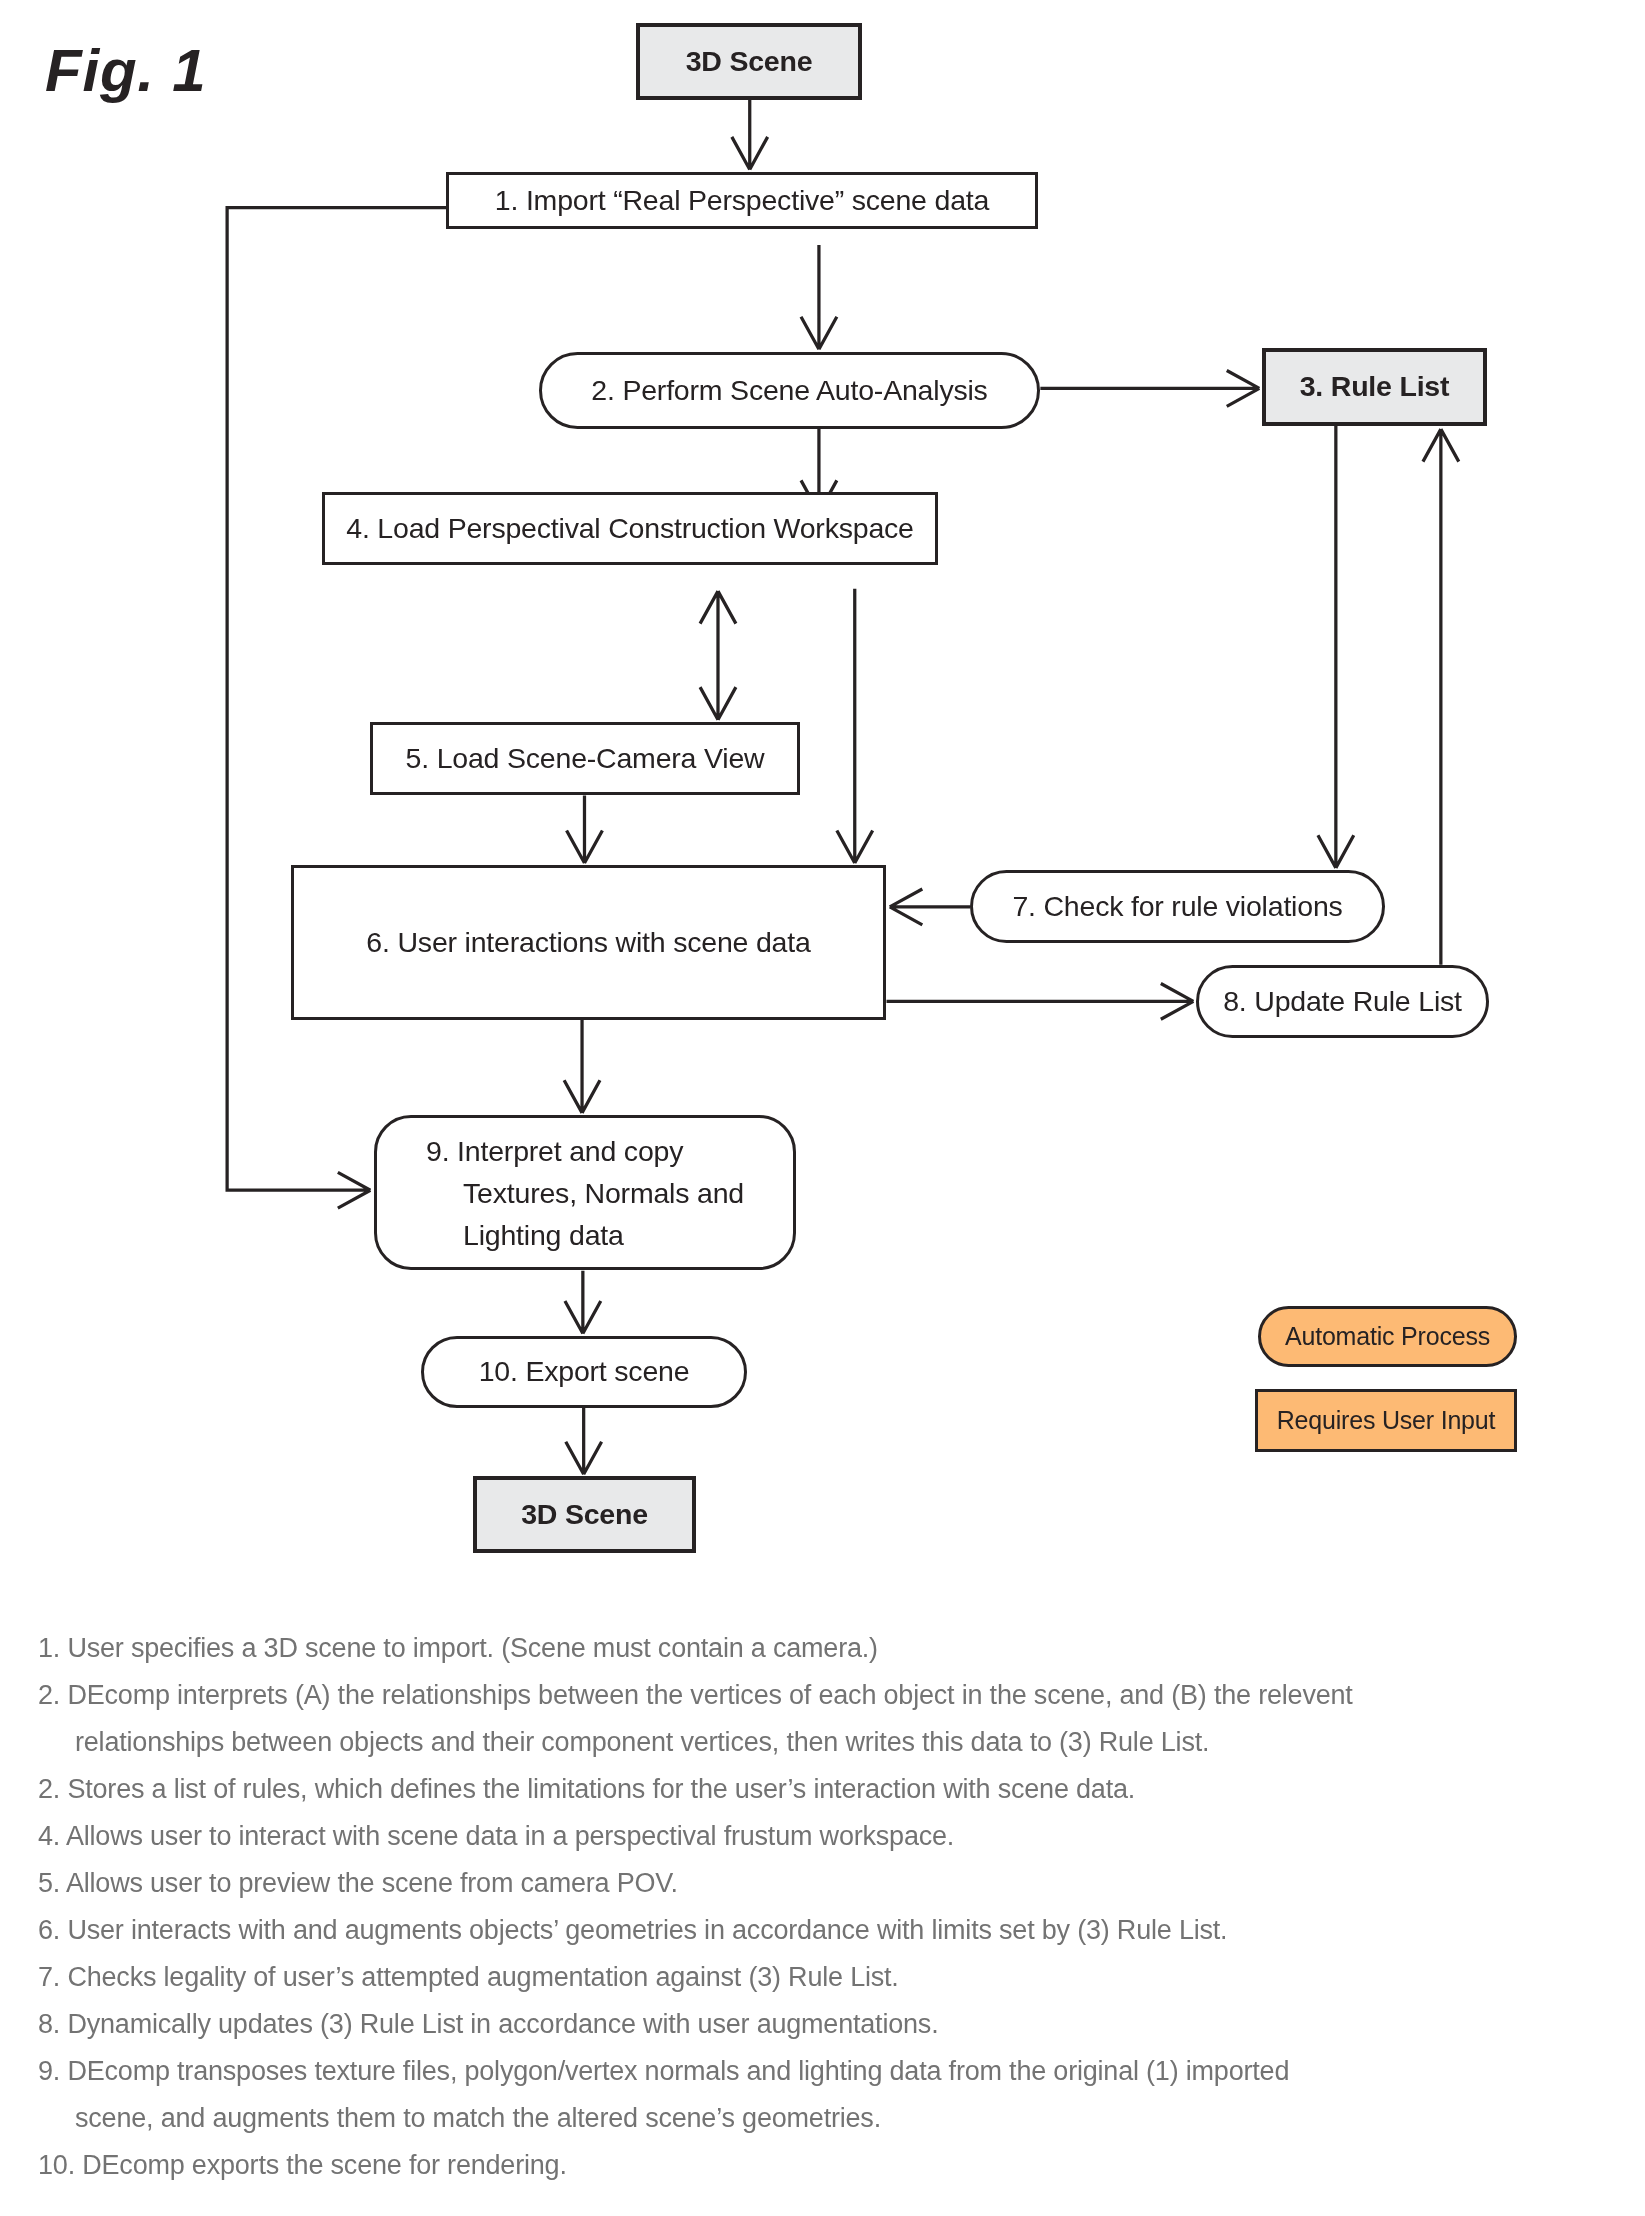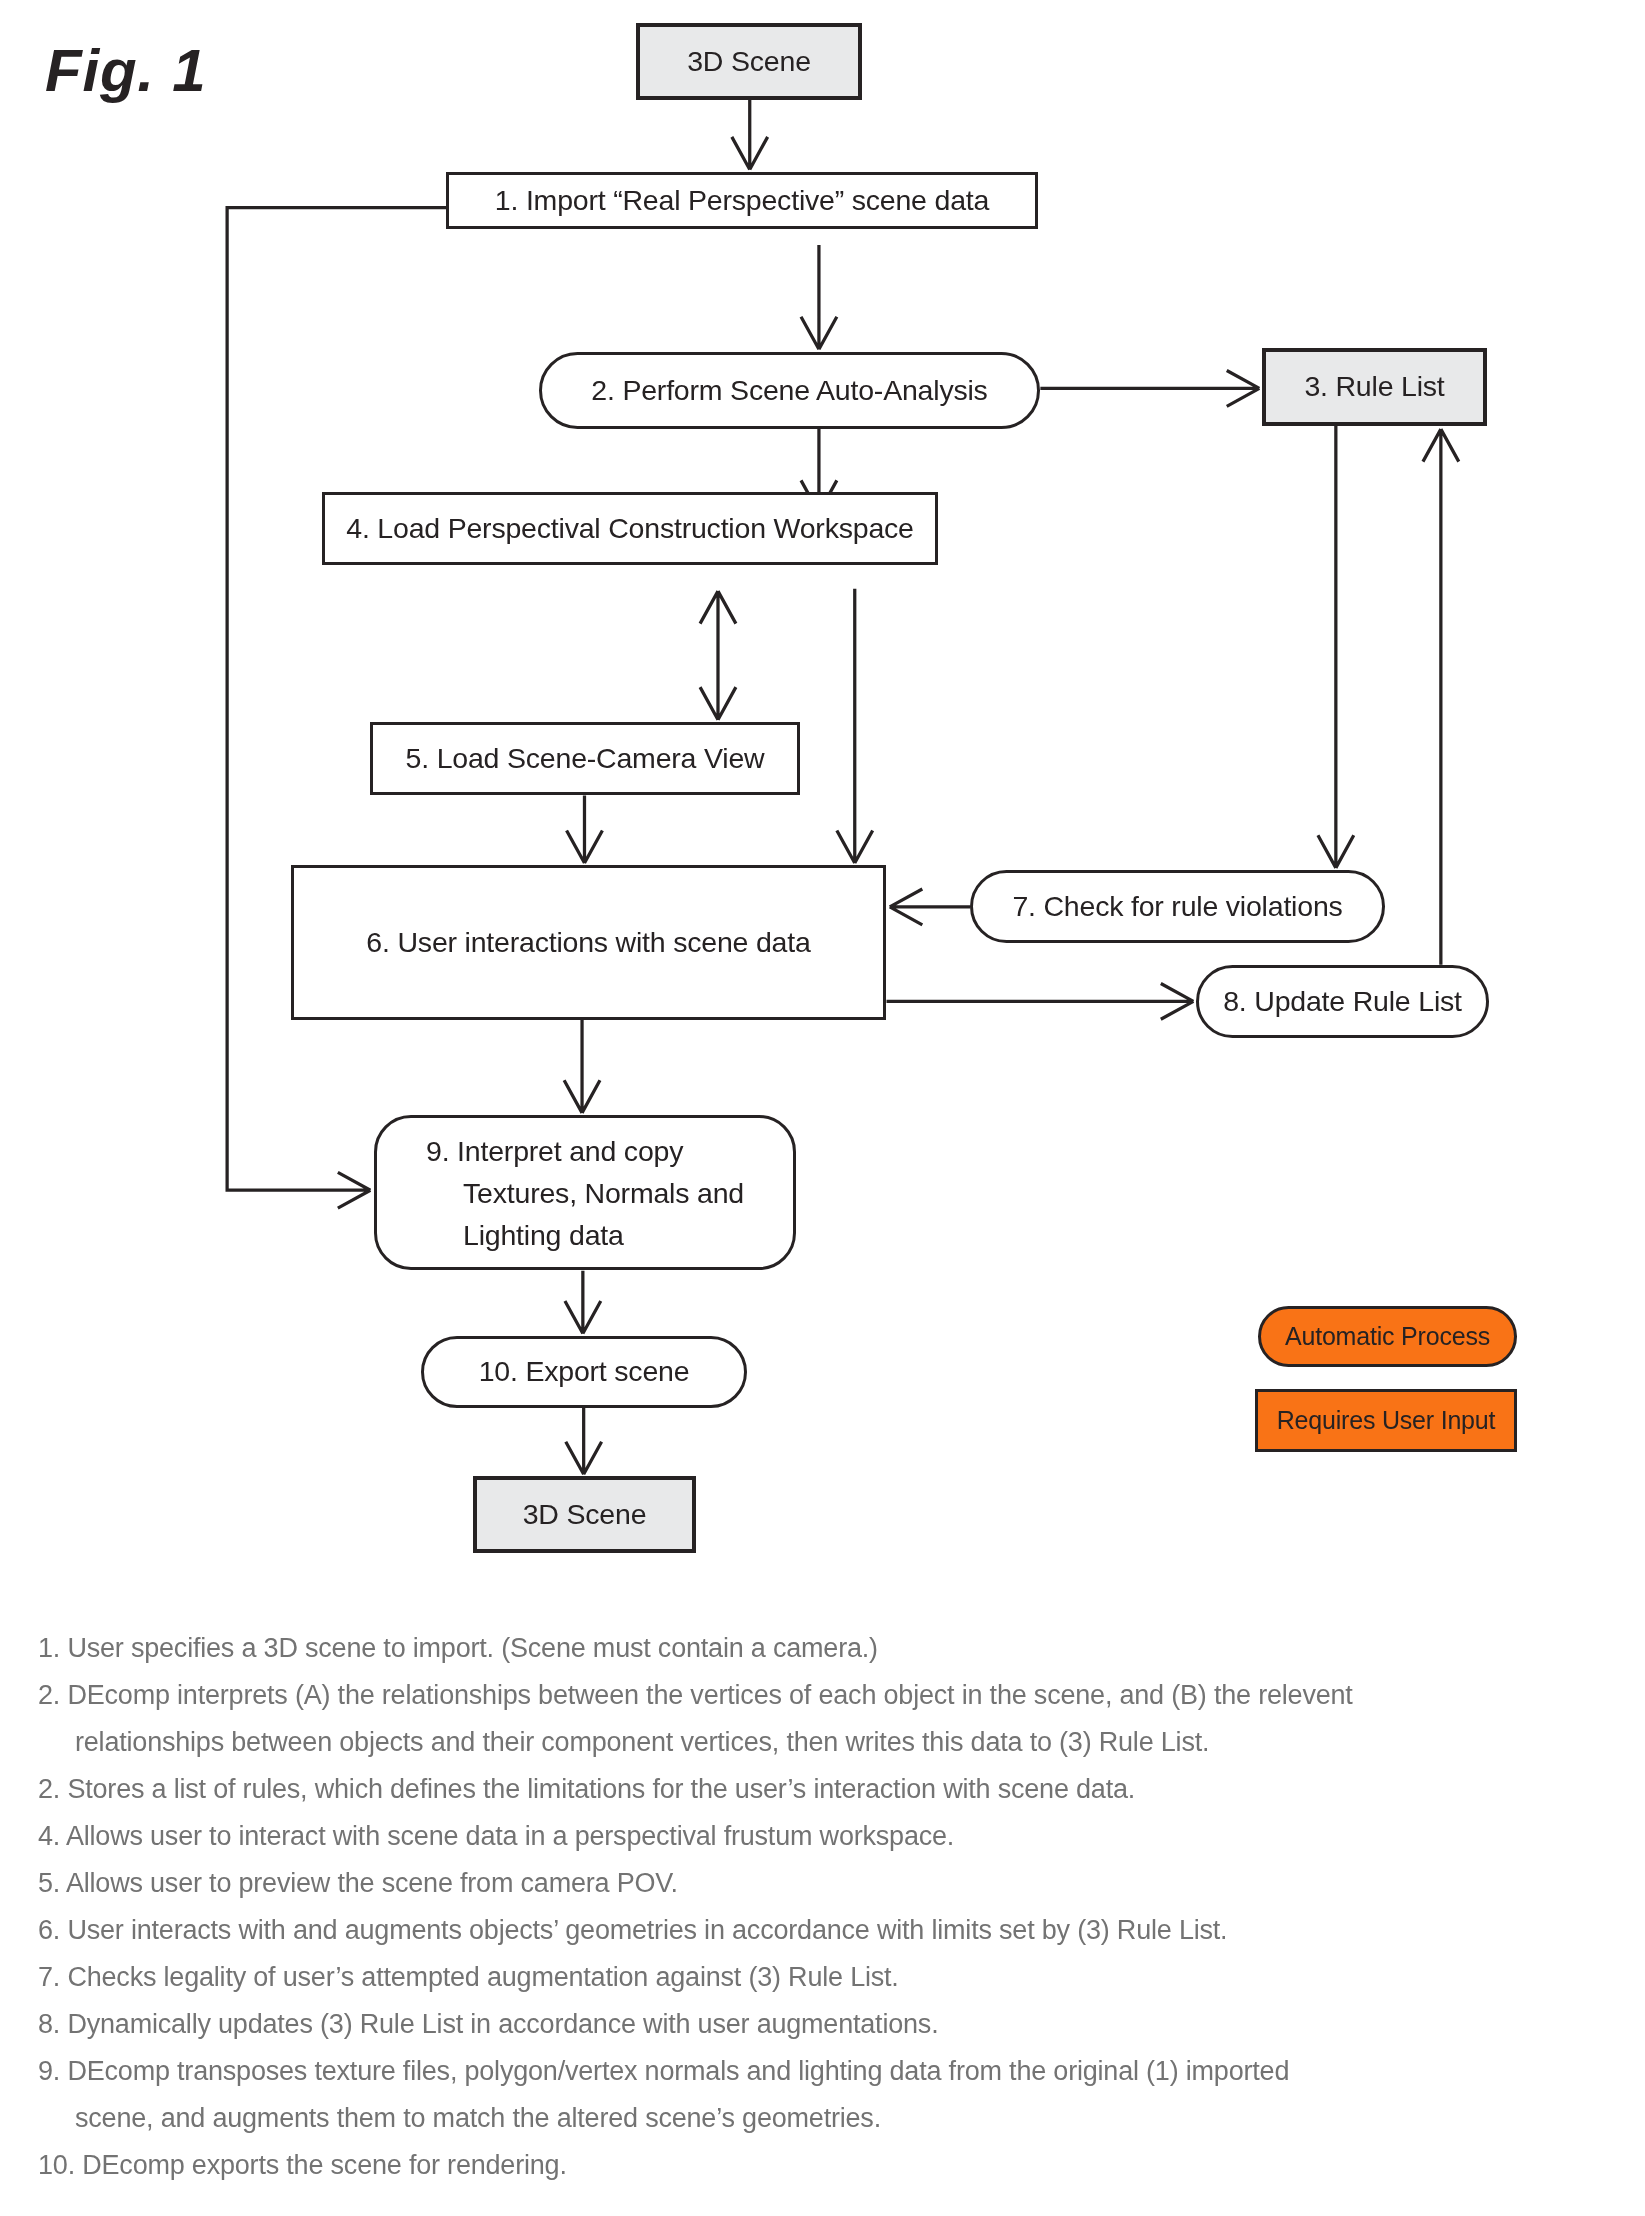--- a/index.html
+++ b/index.html
@@ -11,29 +11,29 @@
     position:absolute;left:45px;top:14.7px;font-size:60px;font-style:italic;
     font-weight:600;letter-spacing:0.8px;color:#262223;margin-top:21px;
   }
   .arrows{position:absolute;left:0;top:0;z-index:1;}
   .arrows path{stroke:#262223;stroke-width:4;fill:none;}
   .node{
     position:absolute;box-sizing:border-box;z-index:2;background:#ffffff;
     border:3.3px solid #262223;display:flex;align-items:center;justify-content:center;
     text-align:center;font-size:28.5px;letter-spacing:-0.2px;line-height:1.25;
   }
-  .node.doc{background:#e8e9ea;border-width:4.1px;}
+  .node.doc{background:#e8e9ea;border-width:4.1px;font-weight:bold;}
   .node.stadium{border-radius:813px;}
   .node.round{border-radius:37px;}
   .node9-label{
     white-space:pre-line;text-align:left;padding-left:37px;text-indent:-37px;
     line-height:42px;
   }
   .legend-box{
-    position:absolute;box-sizing:border-box;z-index:2;background:#f97316;
+    position:absolute;box-sizing:border-box;z-index:2;background:#fdba74;
     border:3.3px solid #262223;display:flex;align-items:center;justify-content:center;
     text-align:center;font-size:25px;letter-spacing:-0.2px;
   }
   .legend-box.stadium{border-radius:813px;}
   .legend-box.doc{background:#e8e9ea;}
   .notes{
     position:absolute;left:0;top:1625px;width:1636px;z-index:2;
     font-size:27px;line-height:47px;letter-spacing:-0.2px;color:#737373;
   }
   .note{white-space:pre-line;padding-left:75px;text-indent:-37px;}

